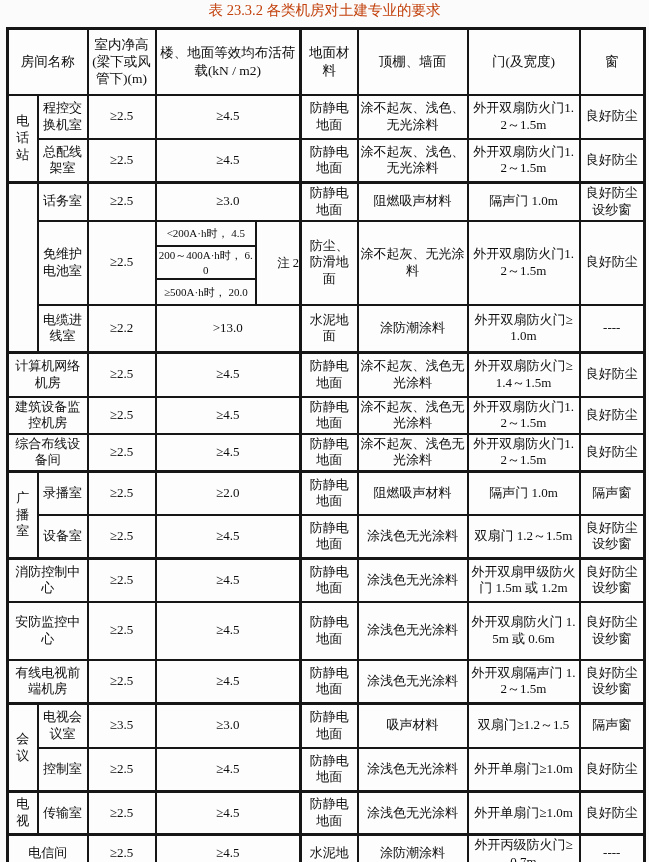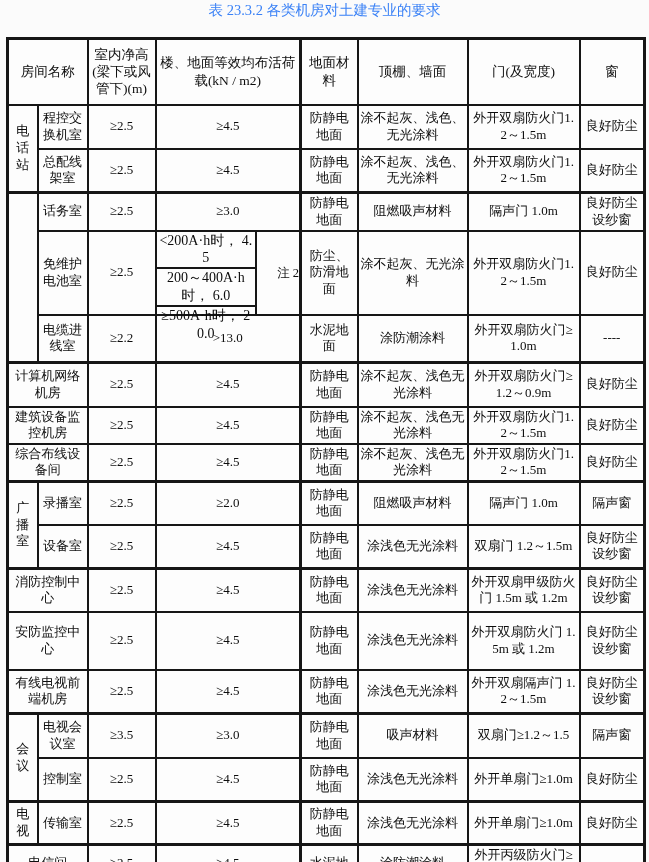--- a/index.html
+++ b/index.html
@@ -3,22 +3,22 @@
 <meta charset="utf-8">
 <style>
   html,body{margin:0;padding:0;}
   body{
     width:649px;height:862px;overflow:hidden;
     background:#fbfbfb;color:#111;
     font-family:"Liberation Serif","DejaVu Serif",serif;
     -webkit-font-smoothing:antialiased;
   }
   .title{
-    width:649px;height:37px;line-height:21px;
-    text-align:center;font-size:14.5px;color:#3b82f6;
+    width:649px;height:27px;line-height:21px;
+    text-align:center;font-size:14.5px;color:#c2410c;
   }
   table{
     border-collapse:collapse;table-layout:fixed;
     margin-left:6px;width:639px;
     border:3px solid #161616;
     background:#fdfdfd;
   }
   td{
     border:2px solid #161616;
     text-align:center;vertical-align:middle;
@@ -29,21 +29,21 @@
   }
   td.hdr{font-size:13.5px;}
   tr.sep td{border-top-width:3px;}
   td.vthick{border-left-width:3px;}
   td.loadcell{padding:0;vertical-align:top;}
   .batt{display:flex;height:82px;align-items:stretch;}
   .tiers{width:116px;border-right:2px solid #161616;display:flex;flex-direction:column;}
   .tier{
     flex:1;border-bottom:2px solid #161616;
     display:flex;align-items:center;justify-content:center;
-    padding:0 2px;font-size:14px;
+    padding:0 2px;font-size:11px;
   }
   .tier.mid{flex:1.3;}
   .tier.last{border-bottom:none;}
   .note{
     flex:1;display:flex;align-items:center;justify-content:center;
     font-size:12.5px;white-space:nowrap;overflow:visible;margin-left:20px;
   }
 </style>
 </head>
 <body>
@@ -133,21 +133,21 @@
     <td>外开双扇防火门≥1.0m</td>
     <td>----</td>
   </tr>
 
   <tr class="sep" style="height:44px">
     <td colspan="2">计算机网络机房</td>
     <td>≥2.5</td>
     <td>≥4.5</td>
     <td class="vthick">防静电地面</td>
     <td>涂不起灰、浅色无光涂料</td>
-    <td>外开双扇防火门≥1.2～0.9m</td>
+    <td>外开双扇防火门≥1.4～1.5m</td>
     <td>良好防尘</td>
   </tr>
 
   <tr style="height:27px">
     <td colspan="2">建筑设备监控机房</td>
     <td>≥2.5</td>
     <td>≥4.5</td>
     <td class="vthick">防静电地面</td>
     <td>涂不起灰、浅色无光涂料</td>
     <td>外开双扇防火门1.2～1.5m</td>
@@ -194,21 +194,21 @@
     <td>外开双扇甲级防火门 1.5m 或 1.2m</td>
     <td>良好防尘设纱窗</td>
   </tr>
 
   <tr style="height:58px">
     <td colspan="2">安防监控中心</td>
     <td>≥2.5</td>
     <td>≥4.5</td>
     <td class="vthick">防静电地面</td>
     <td>涂浅色无光涂料</td>
-    <td>外开双扇防火门 1.5m 或 1.2m</td>
+    <td>外开双扇防火门 1.5m 或 0.6m</td>
     <td>良好防尘设纱窗</td>
   </tr>
 
   <tr style="height:44px">
     <td colspan="2">有线电视前端机房</td>
     <td>≥2.5</td>
     <td>≥4.5</td>
     <td class="vthick">防静电地面</td>
     <td>涂浅色无光涂料</td>
     <td>外开双扇隔声门 1.2～1.5m</td>

